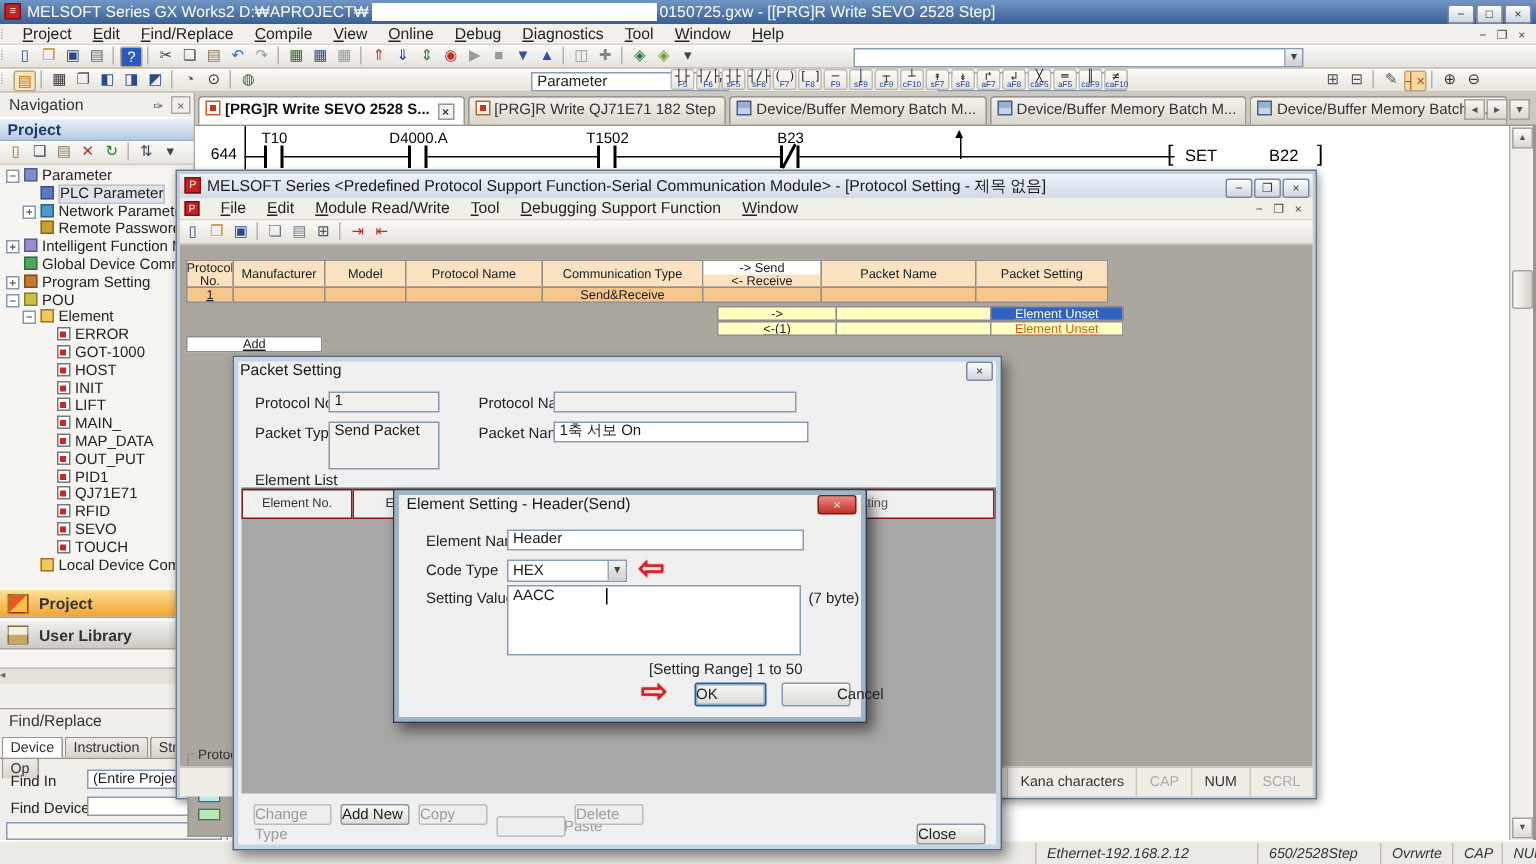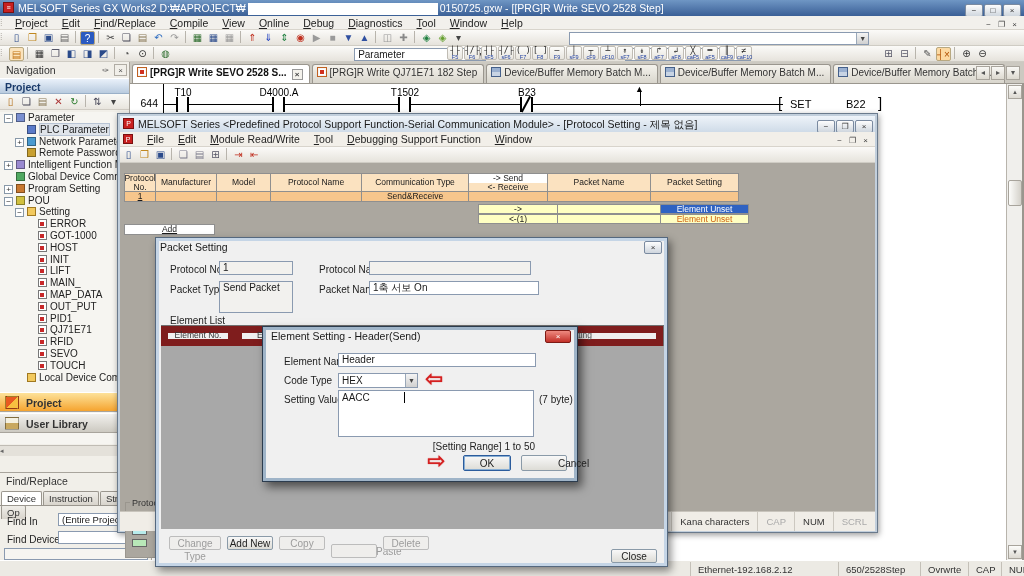--- a/index.html
+++ b/index.html
@@ -73,21 +73,21 @@
 .lad-label{position:absolute;top:3px;width:70px;text-align:center;font-size:10px;color:#000;}
 .lad-line{position:absolute;top:20px;height:1px;background:#000;}
 .contact{position:absolute;top:13px;width:13px;height:15px;background:#fff;border-left:2px solid #000;border-right:2px solid #000;}
 .contact.nc::after{content:"";position:absolute;left:3px;top:-2px;width:1.5px;height:18px;background:#000;transform:rotate(28deg);}
 .vline{position:absolute;width:1px;background:#000;}
 .ladtxt{position:absolute;font-size:11px;color:#000;}
 .scroll{position:absolute;right:0;top:0;width:16px;height:476px;background:#f0efec;border-left:1px solid #b8b4ac;}
 .scbtn{position:absolute;left:1px;width:14px;height:14px;background:linear-gradient(#fcfcfa,#dcd9d2);border:1px solid #a8a49c;font-size:6px;text-align:center;line-height:13px;color:#555;}
 .scthumb{position:absolute;left:1px;top:96px;width:14px;height:26px;background:linear-gradient(90deg,#fcfcfa,#d4d1ca);border:1px solid #a8a49c;border-radius:2px;}
 
-#mainstatus{left:0;top:560px;width:1024px;height:16px;background:#eceae4;border-top:1px solid #fff;font-size:9.5px;line-height:15px;color:#333;}
+#mainstatus{left:0;top:560px;width:1024px;height:16px;background:#eceae4;border-top:1px solid #fff;font-size:9.5px;line-height:15px;color:#333;font-style:italic;}
 .stseg{position:absolute;top:1px;height:14px;border-left:1px solid #c4c0b8;padding-left:7px;white-space:nowrap;}
 
 #pwin{left:117px;top:113px;width:761px;height:420px;background:#ece9e2;border:1px solid #6a7a8c;box-shadow:1px 2px 6px rgba(0,0,0,.4), inset 0 0 0 2px #c2cfdc;}
 #ptitle{left:2px;top:2px;width:755px;height:16px;background:linear-gradient(#eef3f9,#cfdbe8);font-size:10.5px;line-height:16px;color:#1a1a1a;white-space:nowrap;overflow:hidden;}
 #pmenu{left:2px;top:18px;width:755px;height:15px;background:#f2efe9;border-bottom:1px solid #d8d4cc;line-height:15px;}
 #ptools{left:2px;top:33px;width:755px;height:16px;}
 #pbody{left:2px;top:49px;width:755px;height:348px;background:#aba79f;}
 #pstatus{left:2px;top:397px;width:755px;height:20px;background:#f0ede7;border-top:1px solid #c8c4bc;font-size:9.5px;line-height:19px;color:#333;}
 .pseg{float:right;padding:0 8px;border-left:1px solid #ccc8c0;height:19px;}
 .pseg.dim{color:#aaa;}
@@ -104,27 +104,27 @@
 .lsw{position:absolute;left:6px;width:15px;height:8px;border:1px solid #666;}
 .sheettab{position:absolute;left:3px;top:398px;width:52px;height:18px;background:#f6f4ef;border:1px solid #8f8f8f;border-top:none;font-size:9.5px;line-height:17px;text-align:center;color:#222;}
 
 .dlg7{background:#f0f0f0;border:1px solid #55687e;box-shadow:inset 0 0 0 3px #c5d5e6, 3px 4px 8px rgba(0,0,0,.45);}
 .dtitle{position:absolute;left:4px;top:3px;font-size:10.5px;color:#1a1a1a;white-space:nowrap;}
 .dclose{position:absolute;top:3px;height:13px;background:linear-gradient(#fdfdfd,#cfd6de);border:1px solid #7a8aa0;border-radius:2px;font-size:8px;line-height:11px;text-align:center;color:#333;}
 .dclose.red{background:linear-gradient(#ee8a80,#c23028);border-color:#7c1a14;color:#fff;}
 .lbl{position:absolute;font-size:10px;color:#222;white-space:nowrap;}
 .inp{position:absolute;background:#fff;border:1px solid #8a9ab0;font-size:10px;line-height:12px;padding-left:3px;white-space:nowrap;overflow:hidden;}
 .inp.ro{background:#f2f1ee;}
-.btn7{position:absolute;background:linear-gradient(#f8f8f8,#dddcd6);border:1px solid #8a9aa8;border-radius:2px;font-size:10px;text-align:center;color:#222;}
+.btn7{position:absolute;background:linear-gradient(#f8f8f8,#dddcd6);border:1px solid #8a9aa8;border-radius:2px;font-size:10px;color:#222;}
 .btn7.dis{color:#9c9c9c;border-color:#bcbcbc;background:#efeeec;}
 .btn7.def{border:1px solid #2c5c9c;box-shadow:0 0 0 1px #88aed4 inset;}
 .redarrow{position:absolute;color:#d42020;font-size:22px;font-weight:bold;line-height:20px;text-shadow:0 0 1px #d42020;}
 .caret{position:absolute;width:1px;height:11px;background:#000;}
 .gbox{position:absolute;background:#a8a8a8;}
-.ehc{position:absolute;top:0;height:20px;border:7px solid #7f1d1d;margin-left:-1px;background:#f0f0f0;font-size:8.5px;line-height:9.5px;display:flex;align-items:center;justify-content:center;text-align:center;color:#333;}
+.ehc{position:absolute;top:0;height:20px;border:1px solid #7f1d1d;margin-left:-1px;background:#f0f0f0;font-size:8.5px;line-height:9.5px;display:flex;align-items:center;justify-content:center;text-align:center;color:#333;}
 u{text-decoration:underline;}
 </style>
 </head>
 <body>
 
 <div class="a titlebar">
   <span class="appicon">≡</span><span>MELSOFT Series GX Works2 D:₩APROJECT₩</span><span class="redact"></span><span>0150725.gxw - [[PRG]R Write SEVO 2528 Step]</span>
   <span class="a" style="right:3px;top:1px;"><span class="wb">−</span><span class="wb">□</span><span class="wb">×</span></span>
 </div>
 
@@ -191,21 +191,21 @@
   <div id="navtools"><span class="tbi" style="color:#b06a10;">▯</span><span class="tbi" style="color:#445;">❏</span><span class="tbi" style="color:#875;">▤</span><span class="tbi" style="color:#a33;">✕</span><span class="tbi" style="color:#2a7a2a;">↻</span><span class="sepv"></span><span class="tbi" style="color:#445;">⇅</span><span class="tbi" style="color:#444;">▾</span></div>
   <div id="tree">
       <div class="trow" style="padding-left:4px"><span class="exp"><span class="expb">−</span></span><span class="nicon i-param-folder"></span><span class="tlabel">Parameter</span></div>
       <div class="trow sel" style="padding-left:15px"><span class="exp"></span><span class="nicon i-plc-param"></span><span class="tlabel">PLC Parameter</span></div>
       <div class="trow" style="padding-left:15px"><span class="exp"><span class="expb">+</span></span><span class="nicon i-net-param"></span><span class="tlabel">Network Parameter</span></div>
       <div class="trow" style="padding-left:15px"><span class="exp"></span><span class="nicon i-pwd"></span><span class="tlabel">Remote Password</span></div>
       <div class="trow" style="padding-left:4px"><span class="exp"><span class="expb">+</span></span><span class="nicon i-module"></span><span class="tlabel">Intelligent Function Mod</span></div>
       <div class="trow" style="padding-left:4px"><span class="exp"></span><span class="nicon i-comment"></span><span class="tlabel">Global Device Comment</span></div>
       <div class="trow" style="padding-left:4px"><span class="exp"><span class="expb">+</span></span><span class="nicon i-setting"></span><span class="tlabel">Program Setting</span></div>
       <div class="trow" style="padding-left:4px"><span class="exp"><span class="expb">−</span></span><span class="nicon i-pou"></span><span class="tlabel">POU</span></div>
-      <div class="trow" style="padding-left:15px"><span class="exp"><span class="expb">−</span></span><span class="nicon i-folder"></span><span class="tlabel">Setting</span></div>
+      <div class="trow" style="padding-left:15px"><span class="exp"><span class="expb">−</span></span><span class="nicon i-folder"></span><span class="tlabel">Element</span></div>
       <div class="trow" style="padding-left:26px"><span class="exp"></span><span class="nicon i-prog"></span><span class="tlabel">ERROR</span></div>
       <div class="trow" style="padding-left:26px"><span class="exp"></span><span class="nicon i-prog"></span><span class="tlabel">GOT-1000</span></div>
       <div class="trow" style="padding-left:26px"><span class="exp"></span><span class="nicon i-prog"></span><span class="tlabel">HOST</span></div>
       <div class="trow" style="padding-left:26px"><span class="exp"></span><span class="nicon i-prog"></span><span class="tlabel">INIT</span></div>
       <div class="trow" style="padding-left:26px"><span class="exp"></span><span class="nicon i-prog"></span><span class="tlabel">LIFT</span></div>
       <div class="trow" style="padding-left:26px"><span class="exp"></span><span class="nicon i-prog"></span><span class="tlabel">MAIN_</span></div>
       <div class="trow" style="padding-left:26px"><span class="exp"></span><span class="nicon i-prog"></span><span class="tlabel">MAP_DATA</span></div>
       <div class="trow" style="padding-left:26px"><span class="exp"></span><span class="nicon i-prog"></span><span class="tlabel">OUT_PUT</span></div>
       <div class="trow" style="padding-left:26px"><span class="exp"></span><span class="nicon i-prog"></span><span class="tlabel">PID1</span></div>
       <div class="trow" style="padding-left:26px"><span class="exp"></span><span class="nicon i-prog"></span><span class="tlabel">QJ71E71</span></div>

